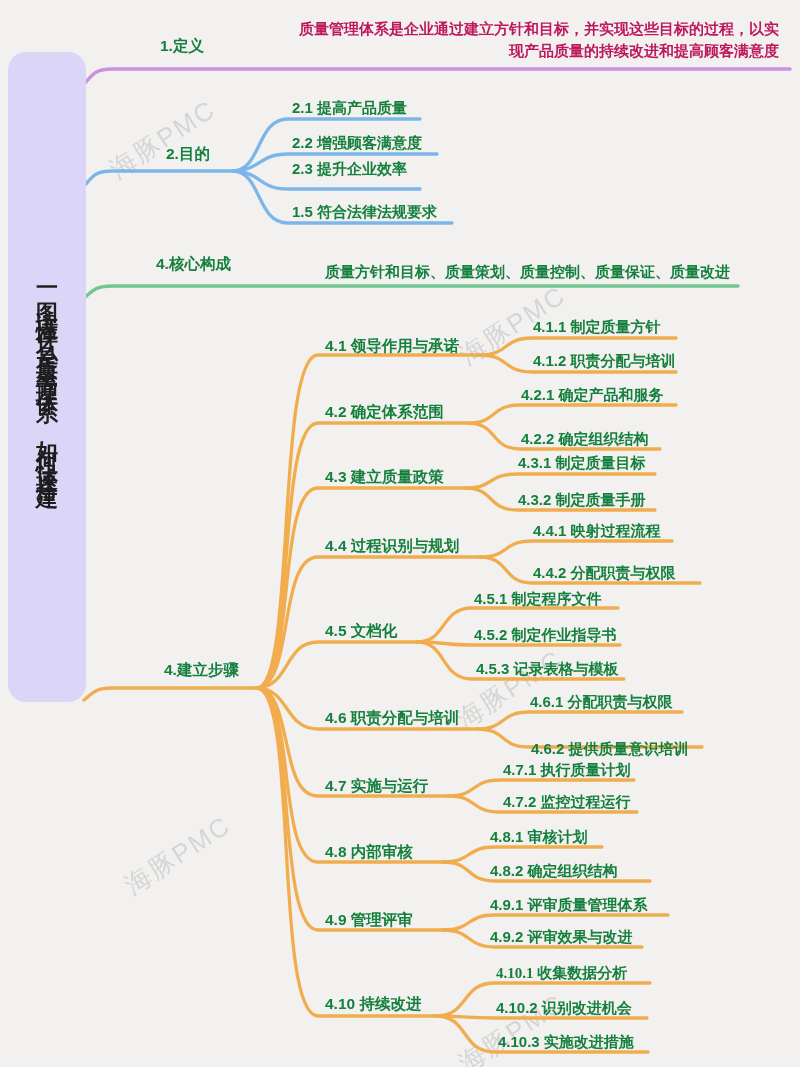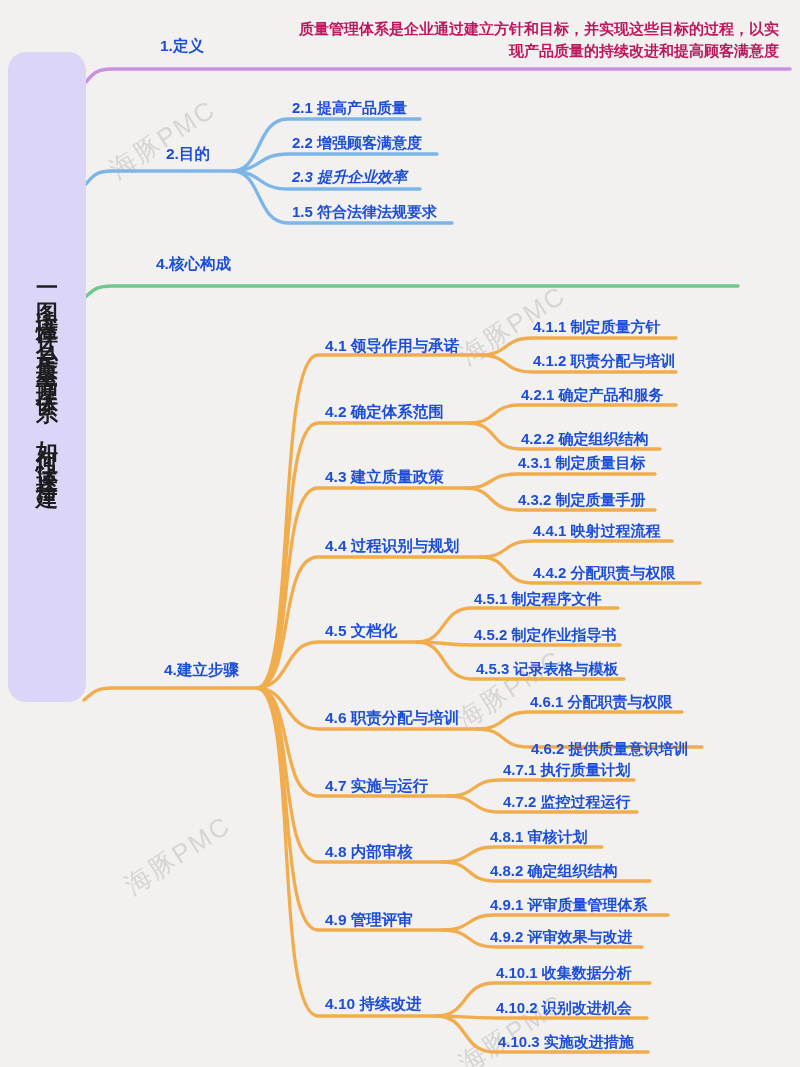--- a/index.html
+++ b/index.html
@@ -11,21 +11,21 @@
   }
   .stage{position:absolute;left:0;top:0;width:800px;height:1067px;}
   svg.lines{position:absolute;left:0;top:0;z-index:2;}
   svg.lines path{fill:none;stroke-linecap:round;}
   .p1{stroke:#ca90e2;stroke-width:3.5px;}
   .p2{stroke:#7cb6e9;stroke-width:3.3px;}
   .p3{stroke:#72c690;stroke-width:3.5px;}
   .p4{stroke:#f1ad4d;stroke-width:3.3px;}
   .label{
     position:absolute;z-index:3;
-    color:#1d4ed8;font-weight:600;font-size:15.5px;
+    color:#15803d;font-weight:600;font-size:15.5px;
     white-space:nowrap;line-height:18px;
   }
   .label.small{font-size:15px;}
   .content{
     position:absolute;z-index:3;
     color:#be185d;font-weight:600;font-size:15px;line-height:22px;text-align:right;
   }
   .root-box{
     position:absolute;left:8px;top:52px;width:78px;height:650px;
     background:#dbd6f8;border-radius:18px;z-index:3;
@@ -114,24 +114,25 @@
   <div class="root-box">
     <div class="root-title">一图读懂什么是质量管理体系，如何快速搭建</div>
   </div>
 
   <div class="label" style="left:160px;top:37px;">1.定义</div>
   <div class="content" style="left:295px;top:18px;width:484px;white-space:normal;">质量管理体系是企业通过建立方针和目标，并实现这些目标的过程，以实现产品质量的持续改进和提高顾客满意度</div>
 
   <div class="label" style="left:166px;top:145px;">2.目的</div>
   <div class="label small" style="left:292px;top:99px;">2.1 提高产品质量</div>
   <div class="label small" style="left:292px;top:134px;">2.2 增强顾客满意度</div>
-  <div class="label small" style="left:292px;top:168px;font-style:italic;">2.3 提升企业效率</div>
+  <div class="label small" style="left:292px;top:160px;">2.3 提升企业效率</div>
   <div class="label small" style="left:292px;top:203px;">1.5 符合法律法规要求</div>
 
   <div class="label" style="left:156px;top:255px;">4.核心构成</div>
+  <div class="label small" style="left:325px;top:263px;">质量方针和目标、质量策划、质量控制、质量保证、质量改进</div>
 
   <div class="label" style="left:164px;top:661px;">4.建立步骤</div>
 
   <div class="label" style="left:325px;top:337px;">4.1 领导作用与承诺</div>
   <div class="label small" style="left:533px;top:318px;">4.1.1 制定质量方针</div>
   <div class="label small" style="left:533px;top:352px;">4.1.2 职责分配与培训</div>
 
   <div class="label" style="left:325px;top:403px;">4.2 确定体系范围</div>
   <div class="label small" style="left:521px;top:386px;">4.2.1 确定产品和服务</div>
   <div class="label small" style="left:521px;top:430px;">4.2.2 确定组织结构</div>
@@ -159,17 +160,17 @@
 
   <div class="label" style="left:325px;top:843px;">4.8 内部审核</div>
   <div class="label small" style="left:490px;top:828px;">4.8.1 审核计划</div>
   <div class="label small" style="left:490px;top:862px;">4.8.2 确定组织结构</div>
 
   <div class="label" style="left:325px;top:911px;">4.9 管理评审</div>
   <div class="label small" style="left:490px;top:896px;">4.9.1 评审质量管理体系</div>
   <div class="label small" style="left:490px;top:928px;">4.9.2 评审效果与改进</div>
 
   <div class="label" style="left:325px;top:995px;">4.10 持续改进</div>
-  <div class="label small" style="left:496px;top:964px;">4.10.1 收集数据分析</div>
+  <div class="label small" style="left:496px;top:964px;font-family:Liberation Serif, serif;">4.10.1 收集数据分析</div>
   <div class="label small" style="left:496px;top:999px;">4.10.2 识别改进机会</div>
   <div class="label small" style="left:498px;top:1033px;">4.10.3 实施改进措施</div>
 
 </div>
 
 </body></html>

